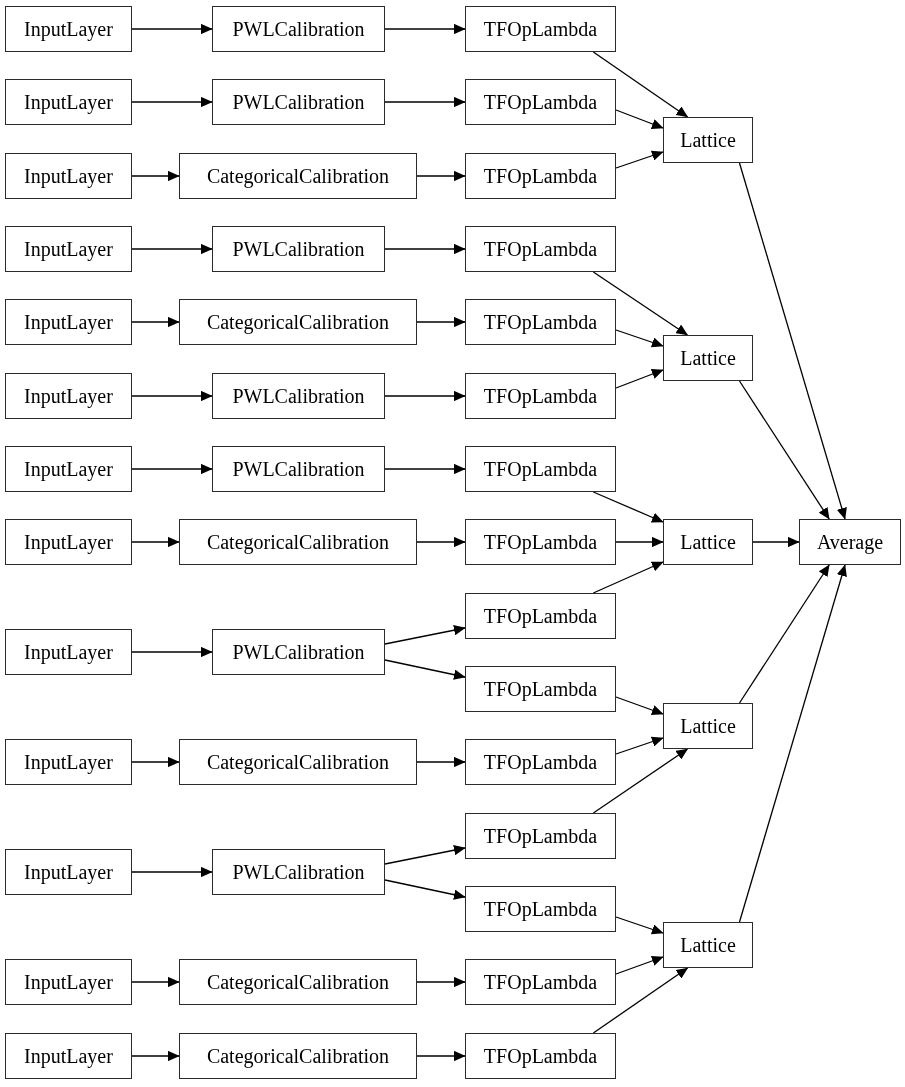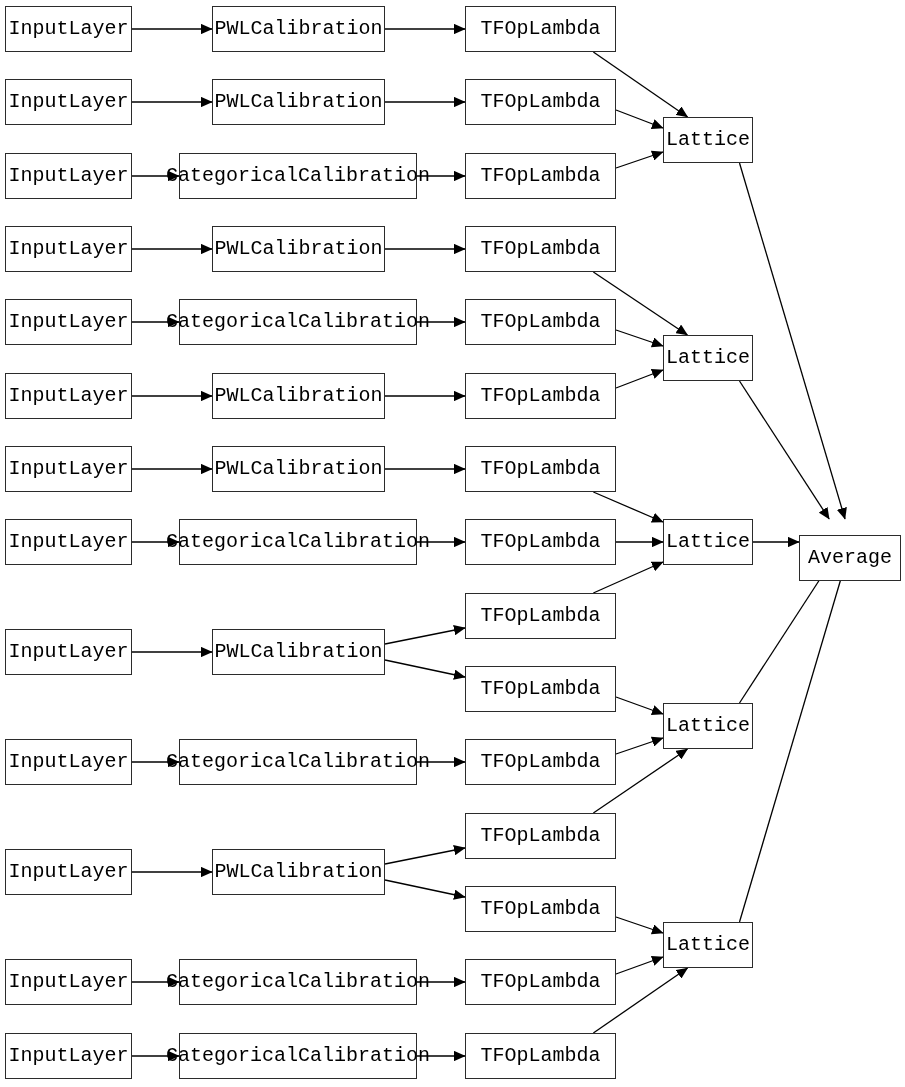--- a/index.html
+++ b/index.html
@@ -19,21 +19,20 @@
     position: absolute;
     box-sizing: border-box;
     border: 1.5px solid #2b2b2b;
     background: #ffffff;
     display: flex;
     align-items: center;
     justify-content: center;
     font-size: 20px;
     color: #000000;
     white-space: nowrap;
-    font-family: Liberation Mono, monospace;
   }
   .node span { display: inline-block; line-height: 1; }
 </style>
 </head>
 <body>
 
 <div id="canvas" style="width: 905px; height: 1087px;">
     <svg id="edges" width="905" height="1087">
       <defs>
         <marker id="arw" markerWidth="10" markerHeight="8" refX="8.5" refY="4" orient="auto">
@@ -220,16 +219,16 @@
     </div>
     <div class="node" style="left: 663px; top: 519px; width: 90px; height: 46px;">
       <span>Lattice</span>
     </div>
     <div class="node" style="left: 663px; top: 703px; width: 90px; height: 46px;">
       <span>Lattice</span>
     </div>
     <div class="node" style="left: 663px; top: 922px; width: 90px; height: 46px;">
       <span>Lattice</span>
     </div>
-    <div class="node" style="left: 799px; top: 519px; width: 102px; height: 46px; margin-top: 16px;">
+    <div class="node" style="left: 799px; top: 519px; width: 102px; height: 46px;">
       <span>Average</span>
     </div>
   </div>
 
 </body></html>

